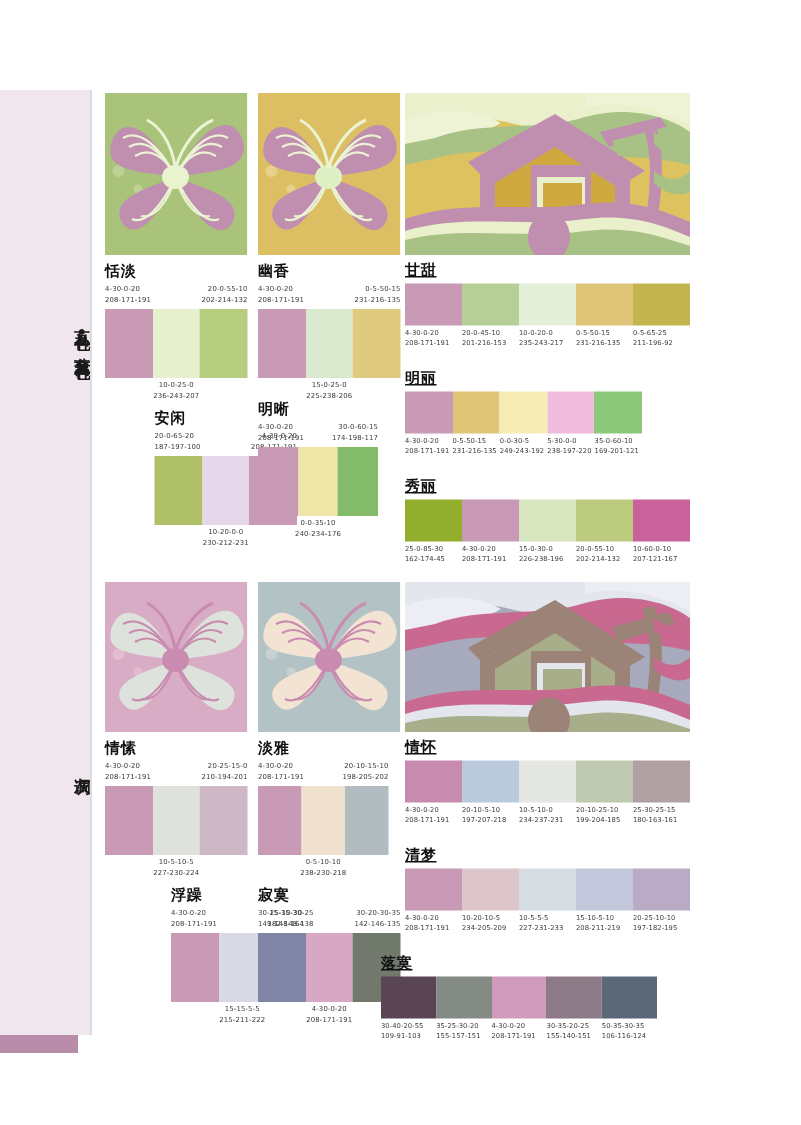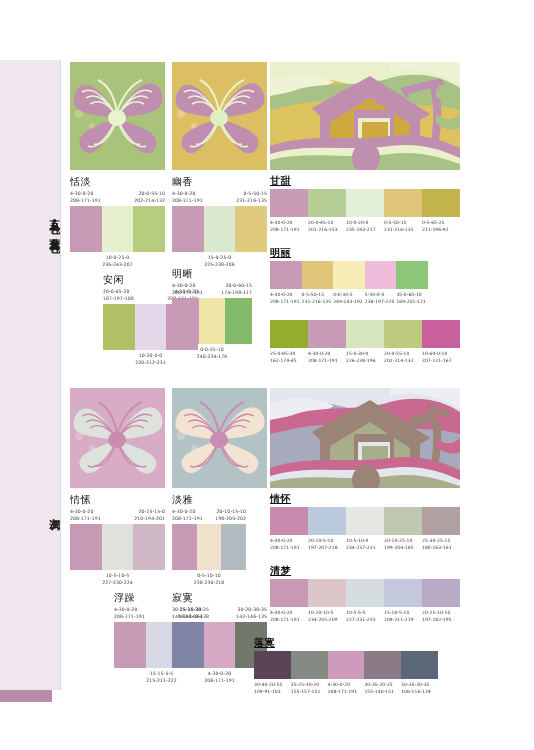--- a/index.html
+++ b/index.html
@@ -51,21 +51,21 @@
 
   
   .block{position:absolute;}
 
   
   .art{position:absolute;overflow:hidden;}
   .art svg{display:block;width:100%;height:100%;}
 
   
   .pal-title{
-    font-size:10px;font-weight:normal;color:#111;
+    font-size:10px;font-weight:bold;color:#111;
     margin:0 0 3px 0;letter-spacing:.5px;line-height:1;
   }
   .codes{
     display:flex;justify-content:space-between;
     font-size:4.6px;color:#3b3b3b;line-height:1.55;
     letter-spacing:.1px;
     white-space:nowrap;
   }
   .codes .c{display:flex;flex-direction:column;}
   .codes .c.right{text-align:right;align-items:flex-end;}
@@ -339,20 +339,21 @@
           <div>238-197-220</div>
         </div>
       <div class="c">
           <div>35-0-60-10</div>
           <div>169-201-121</div>
         </div>
     </div>
   </div>
 
   <div class="block" style="left:270px;top:320px;width:190px;">
+    <div class="wide-title">秀丽</div>
     <div class="wide-sw">
       <div class="sw" style="background:#93ad2c"></div>
       <div class="sw" style="background:#c89ab6"></div>
       <div class="sw" style="background:#d8e6c0"></div>
       <div class="sw" style="background:#bccb7d"></div>
       <div class="sw" style="background:#c8619c"></div>
     </div>
     <div class="wide-codes">
       <div class="c">
           <div>25-0-85-30</div>
@@ -476,21 +477,21 @@
       <div class="sw" style="background:#c89ab6"></div>
       <div class="sw" style="background:#dfe2dc"></div>
       <div class="sw" style="background:#cfb8c6"></div>
     </div>
     <div class="below">
       <div>10-5-10-5</div>
       <div>227-230-224</div>
     </div>
   </div>
 
-  <div class="block" style="left:172px;top:495px;width:74px;">
+  <div class="block" style="left:172px;top:495px;width:87px;">
     <div class="pal-title">淡雅</div>
     <div class="codes">
       <div class="c">
         <span>4-30-0-20</span>
         <span>208-171-191</span>
       </div>
       <div class="c right">
         <span>20-10-15-10</span>
         <span>198-205-202</span>
       </div>

